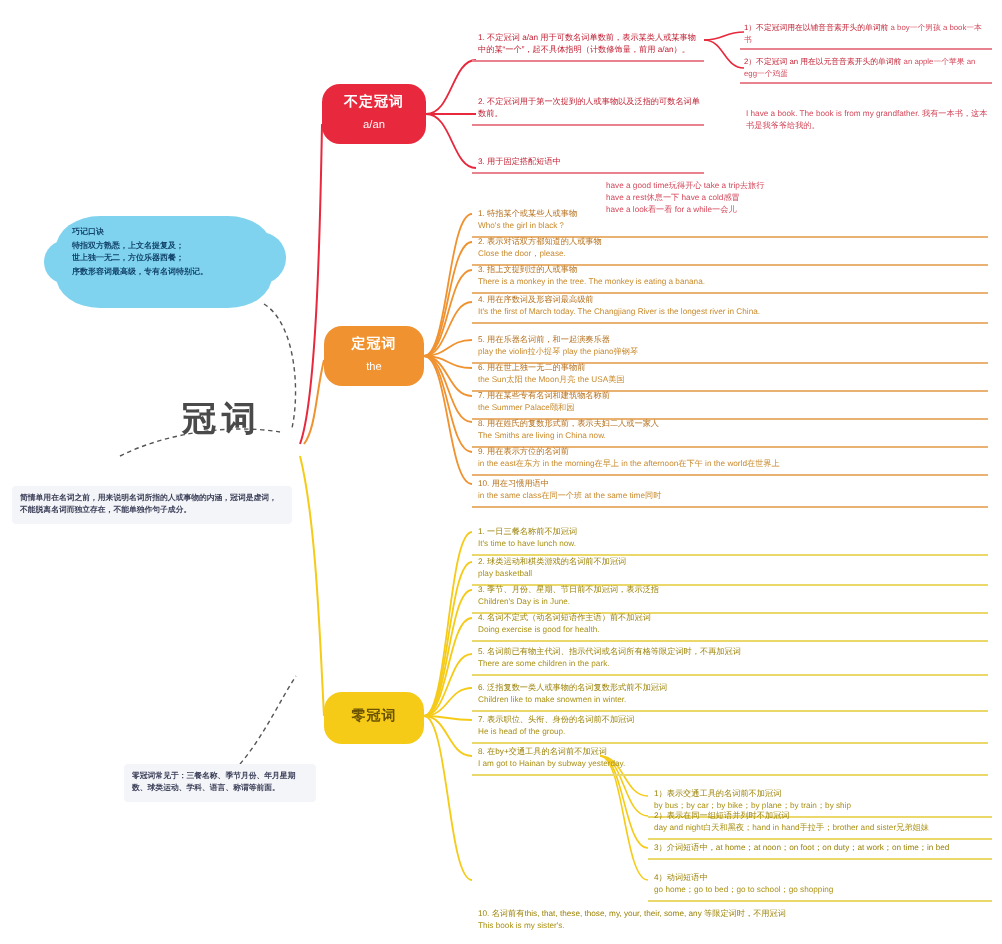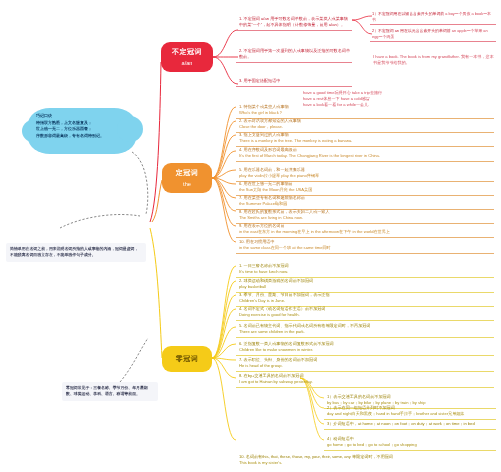--- a/index.html
+++ b/index.html
@@ -127,20 +127,21 @@
     <path d="M300,378 C312,378 312,398 324,398" stroke="#f5cb18" stroke-width="0.8" fill="none"></path>
     <path d="M300,378 C312,378 312,408 324,408" stroke="#f5cb18" stroke-width="0.8" fill="none"></path>
     <path d="M300,378 C312,378 312,424 324,424" stroke="#f5cb18" stroke-width="0.8" fill="none"></path>
     <path d="M300,378 C312,378 312,440 324,440" stroke="#f5cb18" stroke-width="0.8" fill="none"></path>
 
     <path class="dash" d="M132,152 C148,162 150,196 146,214"></path>
     <path class="dash" d="M60,228 C84,216 116,212 140,216"></path>
     <path class="dash" d="M120,382 C132,368 140,350 148,338"></path>
   </svg>
 
+  <div class="node center-title">冠词</div>
 
   <div class="cloud">
     <div class="cloud-inner">
       <div class="t">巧记口诀</div>
       <div>特指双方熟悉，上文名提复及；</div>
       <div>世上独一无二，方位乐器西餐；</div>
       <div>序数形容词最高级，专有名词特别记。</div>
     </div>
   </div>
 

